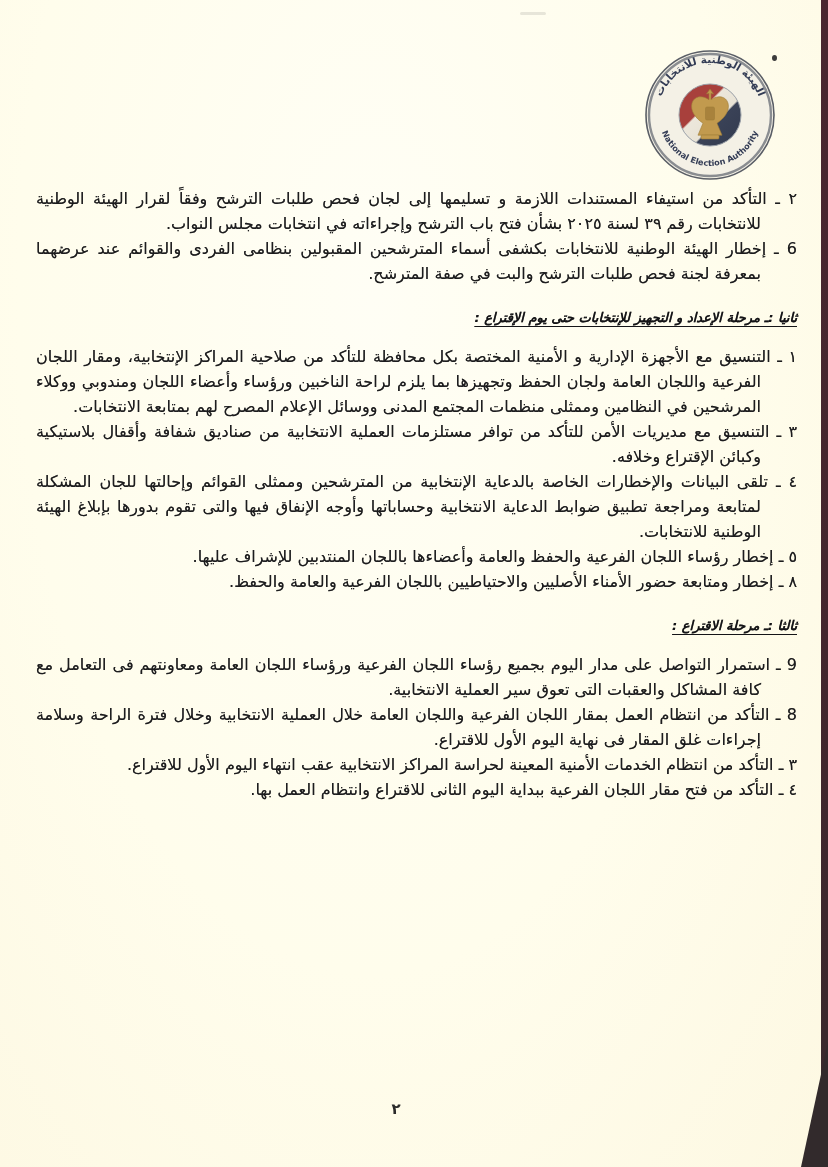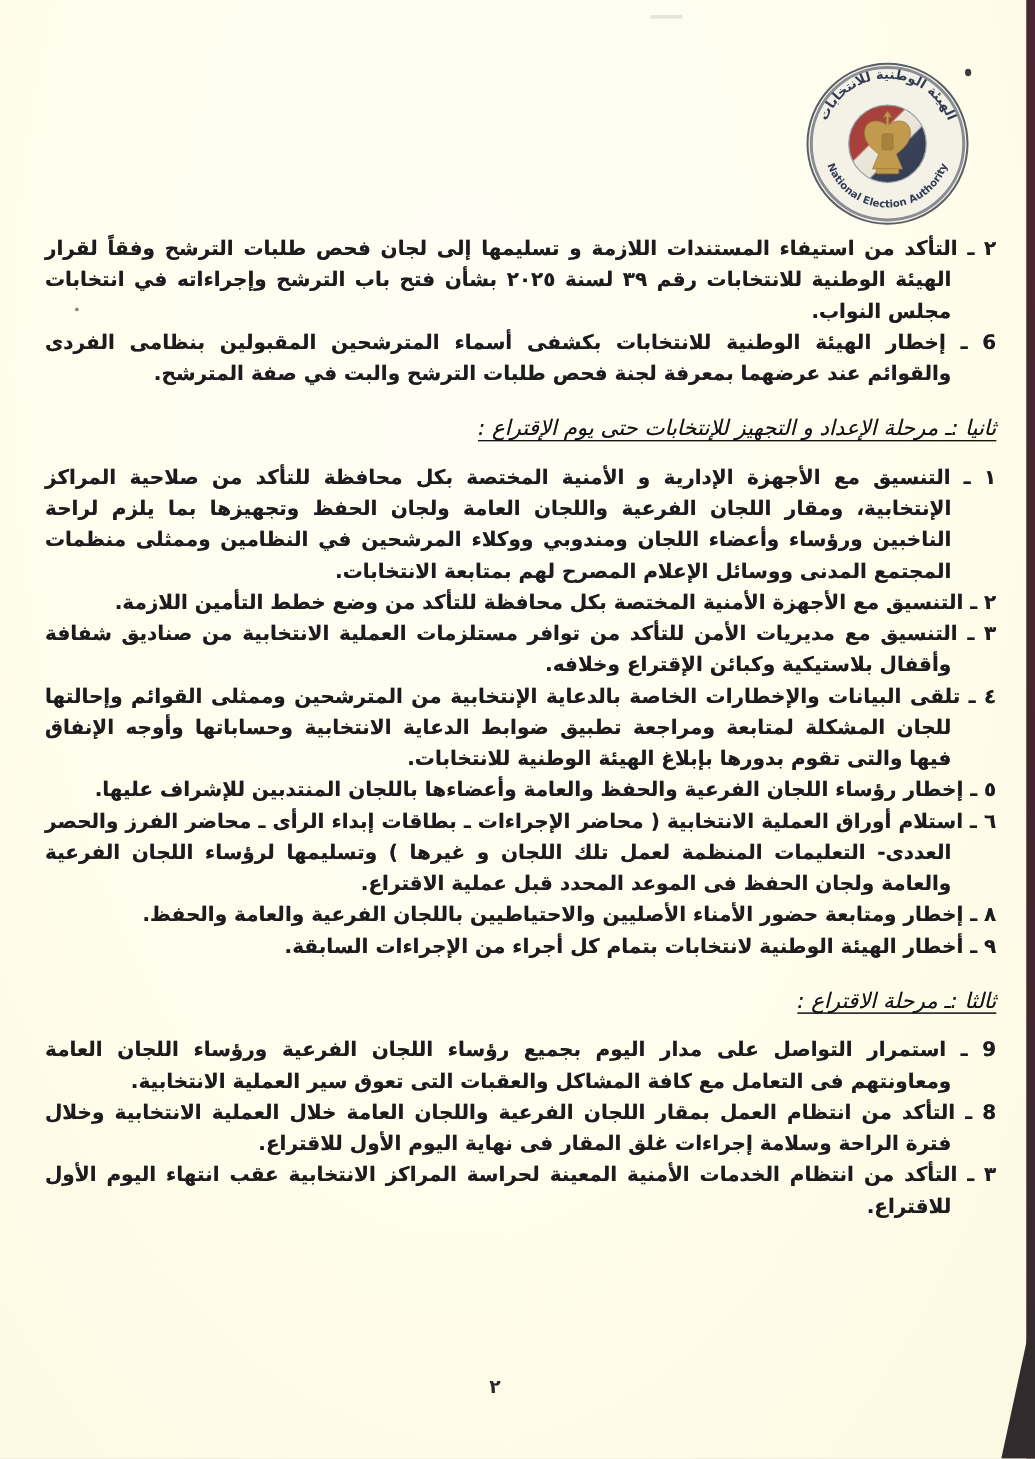--- a/index.html
+++ b/index.html
@@ -33,33 +33,33 @@
 
   
   .content{
     position:absolute;top:186px;right:31px;left:36px;
     direction:rtl;
     color:#1c1c1e;
   }
   .block{margin:0;}
   p.item{
     margin:0;
-    font-weight:700;
+    font-weight:400;
     font-size:16px;
     line-height:25px;
     text-align:justify;
     padding-right:36px;
     text-indent:-36px;
     text-shadow:0 0 .4px rgba(20,20,20,.6);
   }
   h2.heading{
     margin:19px 0 13px 0;
     font-style:italic;
-    font-weight:400;
-    font-size:17px;
+    font-weight:700;
+    font-size:13px;
     line-height:26px;
     text-align:right;
     text-decoration:underline;
     text-underline-offset:4px;
     text-shadow:0 0 .4px rgba(20,20,20,.6);
     color:#141417;
   }
   .page-number{
     position:absolute;top:1100px;left:0;width:792px;
     text-align:center;
@@ -111,33 +111,31 @@
   <main class="content" dir="rtl" lang="ar">
 
     <section class="block">
       <p class="item">٢ ـ التأكد من استيفاء المستندات اللازمة و تسليمها إلى لجان فحص طلبات الترشح وفقاً لقرار الهيئة الوطنية للانتخابات رقم ٣٩ لسنة ٢٠٢٥ بشأن فتح باب الترشح وإجراءاته في انتخابات مجلس النواب.</p>
       <p class="item">6 ـ إخطار الهيئة الوطنية للانتخابات بكشفى أسماء المترشحين المقبولين بنظامى الفردى والقوائم عند عرضهما بمعرفة لجنة فحص طلبات الترشح والبت في صفة المترشح.</p>
     </section>
 
     <h2 class="heading">ثانيا :ـ مرحلة الإعداد و التجهيز للإنتخابات حتى يوم الإقتراع :</h2>
     <section class="block">
       <p class="item">١ ـ التنسيق مع الأجهزة الإدارية و الأمنية المختصة بكل محافظة للتأكد من صلاحية المراكز الإنتخابية، ومقار اللجان الفرعية واللجان العامة ولجان الحفظ وتجهيزها بما يلزم لراحة الناخبين ورؤساء وأعضاء اللجان ومندوبي ووكلاء المرشحين في النظامين وممثلى منظمات المجتمع المدنى ووسائل الإعلام المصرح لهم بمتابعة الانتخابات.</p>
-      <p class="item">٢ ـ التنسيق مع الأجهزة الأمنية المختصة بكل محافظة للتأكد من وضع خطط التأمين اللازمة.</p>
       <p class="item">٣ ـ التنسيق مع مديريات الأمن للتأكد من توافر مستلزمات العملية الانتخابية من صناديق شفافة وأقفال بلاستيكية وكبائن الإقتراع وخلافه.</p>
       <p class="item">٤ ـ تلقى البيانات والإخطارات الخاصة بالدعاية الإنتخابية من المترشحين وممثلى القوائم وإحالتها للجان المشكلة لمتابعة ومراجعة تطبيق ضوابط الدعاية الانتخابية وحساباتها وأوجه الإنفاق فيها والتى تقوم بدورها بإبلاغ الهيئة الوطنية للانتخابات.</p>
       <p class="item">٥ ـ إخطار رؤساء اللجان الفرعية والحفظ والعامة وأعضاءها باللجان المنتدبين للإشراف عليها.</p>
-      <p class="item">٦ ـ استلام أوراق العملية الانتخابية ( محاضر الإجراءات ـ بطاقات إبداء الرأى ـ محاضر الفرز والحصر العددى- التعليمات المنظمة لعمل تلك اللجان و غيرها ) وتسليمها لرؤساء اللجان الفرعية والعامة ولجان الحفظ فى الموعد المحدد قبل عملية الاقتراع.</p>
       <p class="item">٨ ـ إخطار ومتابعة حضور الأمناء الأصليين والاحتياطيين باللجان الفرعية والعامة والحفظ.</p>
-      <p class="item">٩ ـ أخطار الهيئة الوطنية لانتخابات بتمام كل أجراء من الإجراءات السابقة.</p>
     </section>
 
     <h2 class="heading">ثالثا :ـ مرحلة الاقتراع :</h2>
     <section class="block">
       <p class="item">9 ـ استمرار التواصل على مدار اليوم بجميع رؤساء اللجان الفرعية ورؤساء اللجان العامة ومعاونتهم فى التعامل مع كافة المشاكل والعقبات التى تعوق سير العملية الانتخابية.</p>
       <p class="item">8 ـ التأكد من انتظام العمل بمقار اللجان الفرعية واللجان العامة خلال العملية الانتخابية وخلال فترة الراحة وسلامة إجراءات غلق المقار فى نهاية اليوم الأول للاقتراع.</p>
       <p class="item">٣ ـ التأكد من انتظام الخدمات الأمنية المعينة لحراسة المراكز الانتخابية عقب انتهاء اليوم الأول للاقتراع.</p>
+      <p class="item">٤ ـ التأكد من فتح مقار اللجان الفرعية ببداية اليوم الثانى للاقتراع وانتظام العمل بها.</p>
     </section>
 
   </main>
 
   <div class="page-number">٢</div>
 
 </div>
 
 </body></html>

